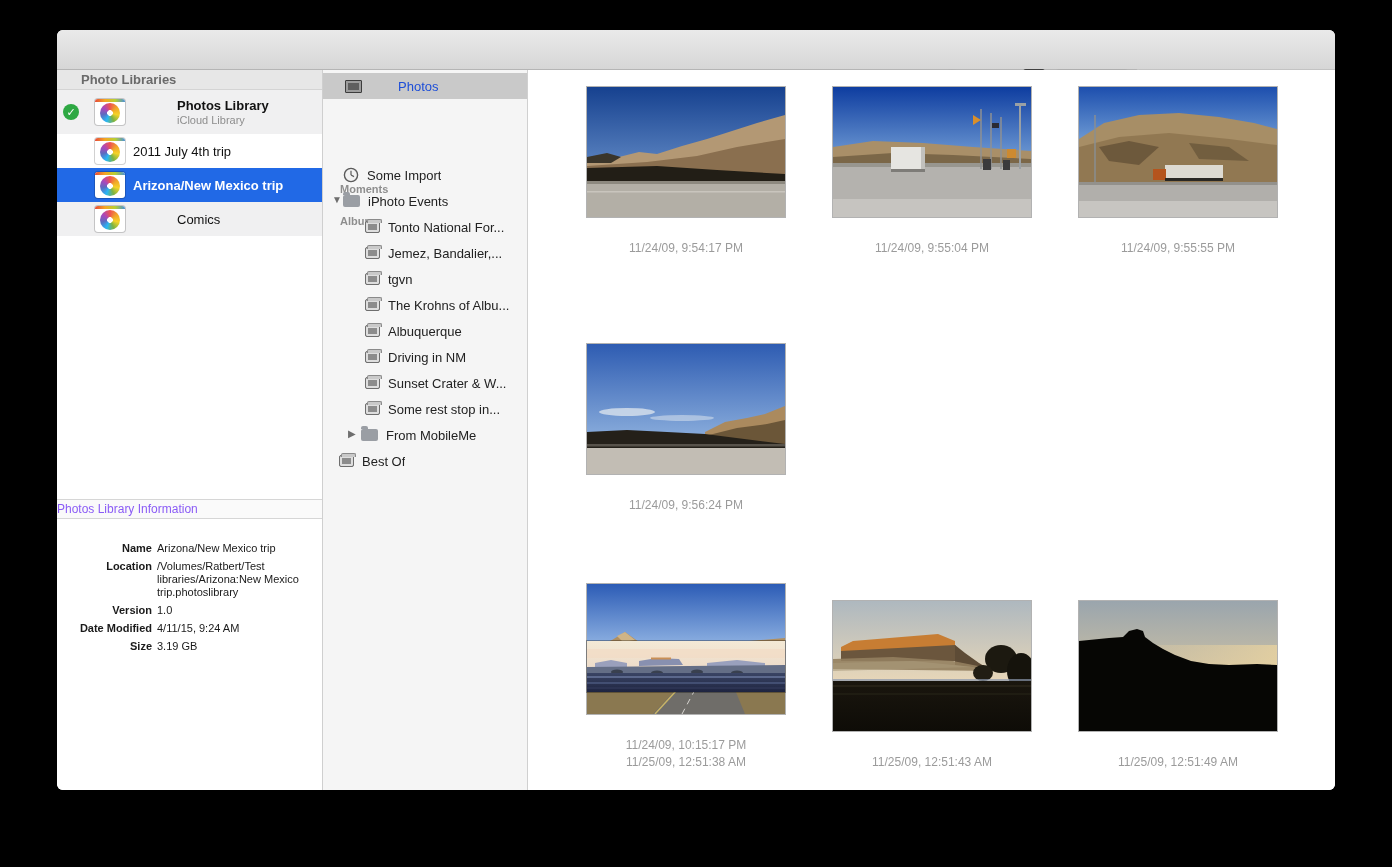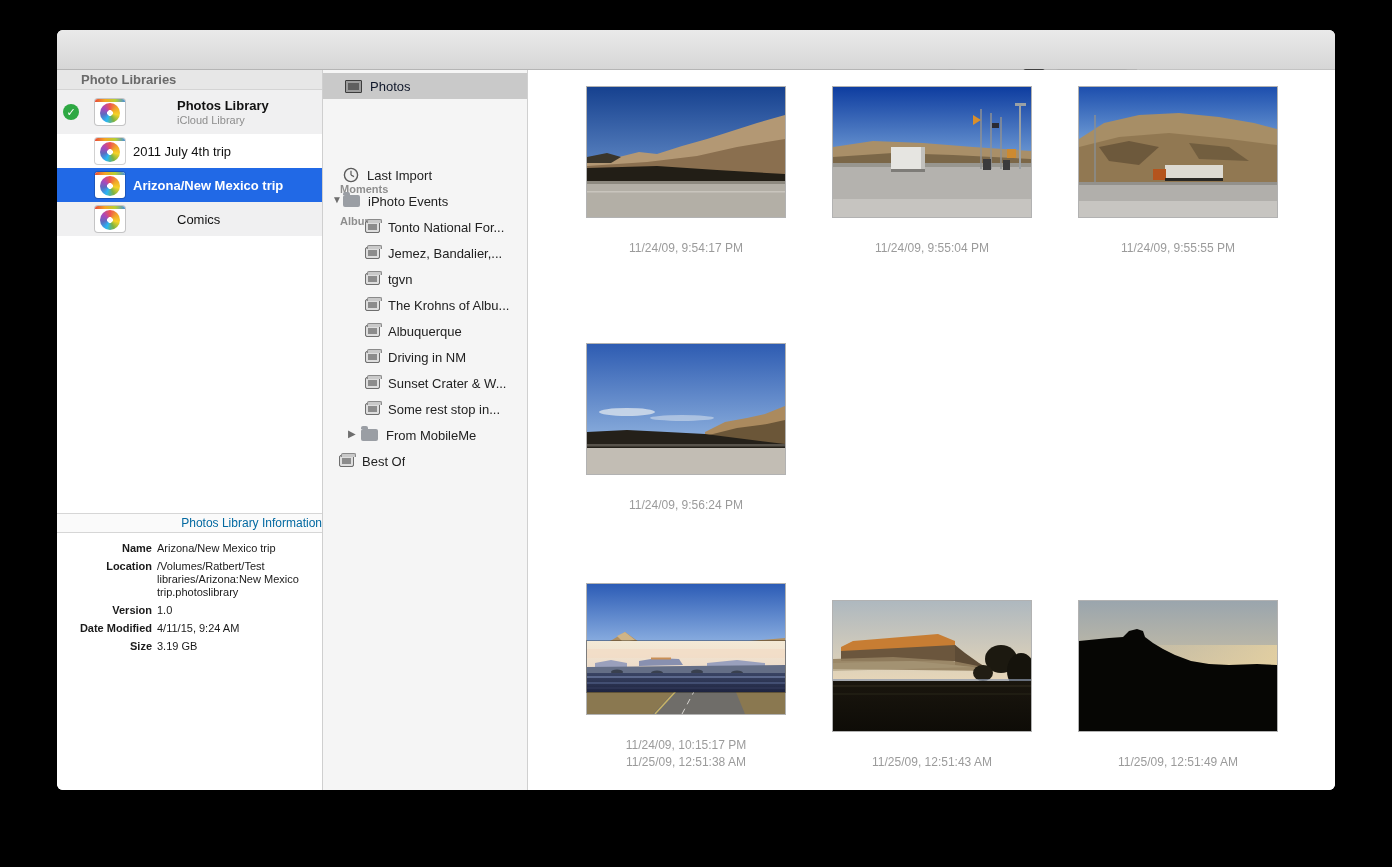--- a/index.html
+++ b/index.html
@@ -72,34 +72,34 @@
   .lib-icon::before { content:""; position:absolute; left:0; top:0; width:100%; height:3px; border-radius:3px 3px 0 0;
               background:linear-gradient(90deg,#e5493a,#f5a623,#b8d031,#4a90d9); }
   .lib-icon::after { content:""; position:absolute; left:5px; top:4px; width:20px; height:20px; border-radius:50%;
             background:radial-gradient(circle at 50% 50%, #fff 0 20%, rgba(255,255,255,0) 21%),
             conic-gradient(#ef5350,#f0a429,#f5d327,#7cb342,#29b6f6,#5c6bc0,#ab47bc,#ef5350); }
   .lib-title { font-size:13px; color:#111; }
   .lib-title.b { font-weight:bold; }
   .lib-row.sel .lib-title { color:#fff; font-weight:bold; }
   .lib-sub { font-size:11px; color:#8e8e8e; margin-top:1px; }
 
-  .info-header { position:absolute; left:0; top:443px; width:100%; height:20px; background:#fafafa;
+  .info-header { position:absolute; left:0; top:429px; width:100%; height:20px; background:#fafafa;
                  border-top:1px solid #d6d6d6; border-bottom:1px solid #d6d6d6;
-                 font-size:12px; color:#0369a1; text-align:right; line-height:19px; }
+                 font-size:12px; color:#8b5cf6; text-align:left; line-height:19px; }
   .info-body { position:absolute; left:0; top:472px; width:100%; }
   .info-row { display:flex; margin-bottom:5px; }
   .info-label { width:100px; flex:none; text-align:right; font-size:11px; font-weight:bold; color:#1a1a1a; padding-right:5px; line-height:13px; }
   .info-value { width:170px; font-size:11px; color:#1a1a1a; line-height:13px; word-wrap:break-word; }
 
   
   .photos-row { position:absolute; left:0; top:3px; width:100%; height:26px; background:#c9c9c9;
                 display:flex; align-items:center; }
   .photo-glyph { width:17px; height:13px; margin-left:22px; margin-right:8px; background:#5f5f5f;
                  border:1px solid #3c3c3c; box-shadow:inset 0 0 0 2px #9c9c9c; border-radius:1px; flex:none; }
-  .mid-label { font-size:13px; color:#0f172a; }
+  .mid-label { font-size:13px; color:#1d4ed8;margin-left:28px; }
   .sec-label { position:absolute; left:17px; font-size:11px; font-weight:bold; color:#8e8e8e; }
   .sec-moments { top:113px; }
   .sec-albums  { top:145px; }
   .alb-list { position:absolute; left:0; top:92px; width:100%; }
   .alb-row { position:relative; height:26px; display:flex; align-items:center; font-size:13px; color:#222; }
   .alb-row .lbl { white-space:nowrap; overflow:hidden; }
   .tri { position:absolute; font-size:10px; color:#6e6e6e; top:6px; }
   .ind1 .ico { margin-left:20px; }  .ind1 .lbl { margin-left:8px; }
   .ind2 .ico { margin-left:42px; }  .ind2 .lbl { margin-left:8px; }
   .folder { width:17px; height:12px; background:#9a9ea4; border-radius:2px; position:relative; flex:none; }
@@ -252,21 +252,21 @@
       <div class="sec-label sec-moments">Moments</div>
       <div class="sec-label sec-albums">Albums</div>
 
       <div class="alb-list">
         <div class="alb-row ind1">
           <svg class="ico clock" width="16" height="16" viewBox="0 0 16 16" style="margin-left:20px;">
             <circle cx="8" cy="8" r="6.6" fill="#f2f2f2" stroke="#5a5a5a" stroke-width="1.4"></circle>
             <line x1="8" y1="8" x2="8" y2="3.8" stroke="#5a5a5a" stroke-width="1.2"></line>
             <line x1="8" y1="8" x2="11" y2="9.6" stroke="#5a5a5a" stroke-width="1.2"></line>
           </svg>
-          <span class="lbl">Last Import</span>
+          <span class="lbl">Some Import</span>
         </div>
         <div class="alb-row ind1">
           <span class="tri" style="left:9px;">▼</span>
           <span class="ico folder"></span>
           <span class="lbl">iPhoto Events</span>
         </div>
         <div class="alb-row ind2">
           <span class="ico album"></span>
           <span class="lbl">Tonto National For...</span>
         </div>

